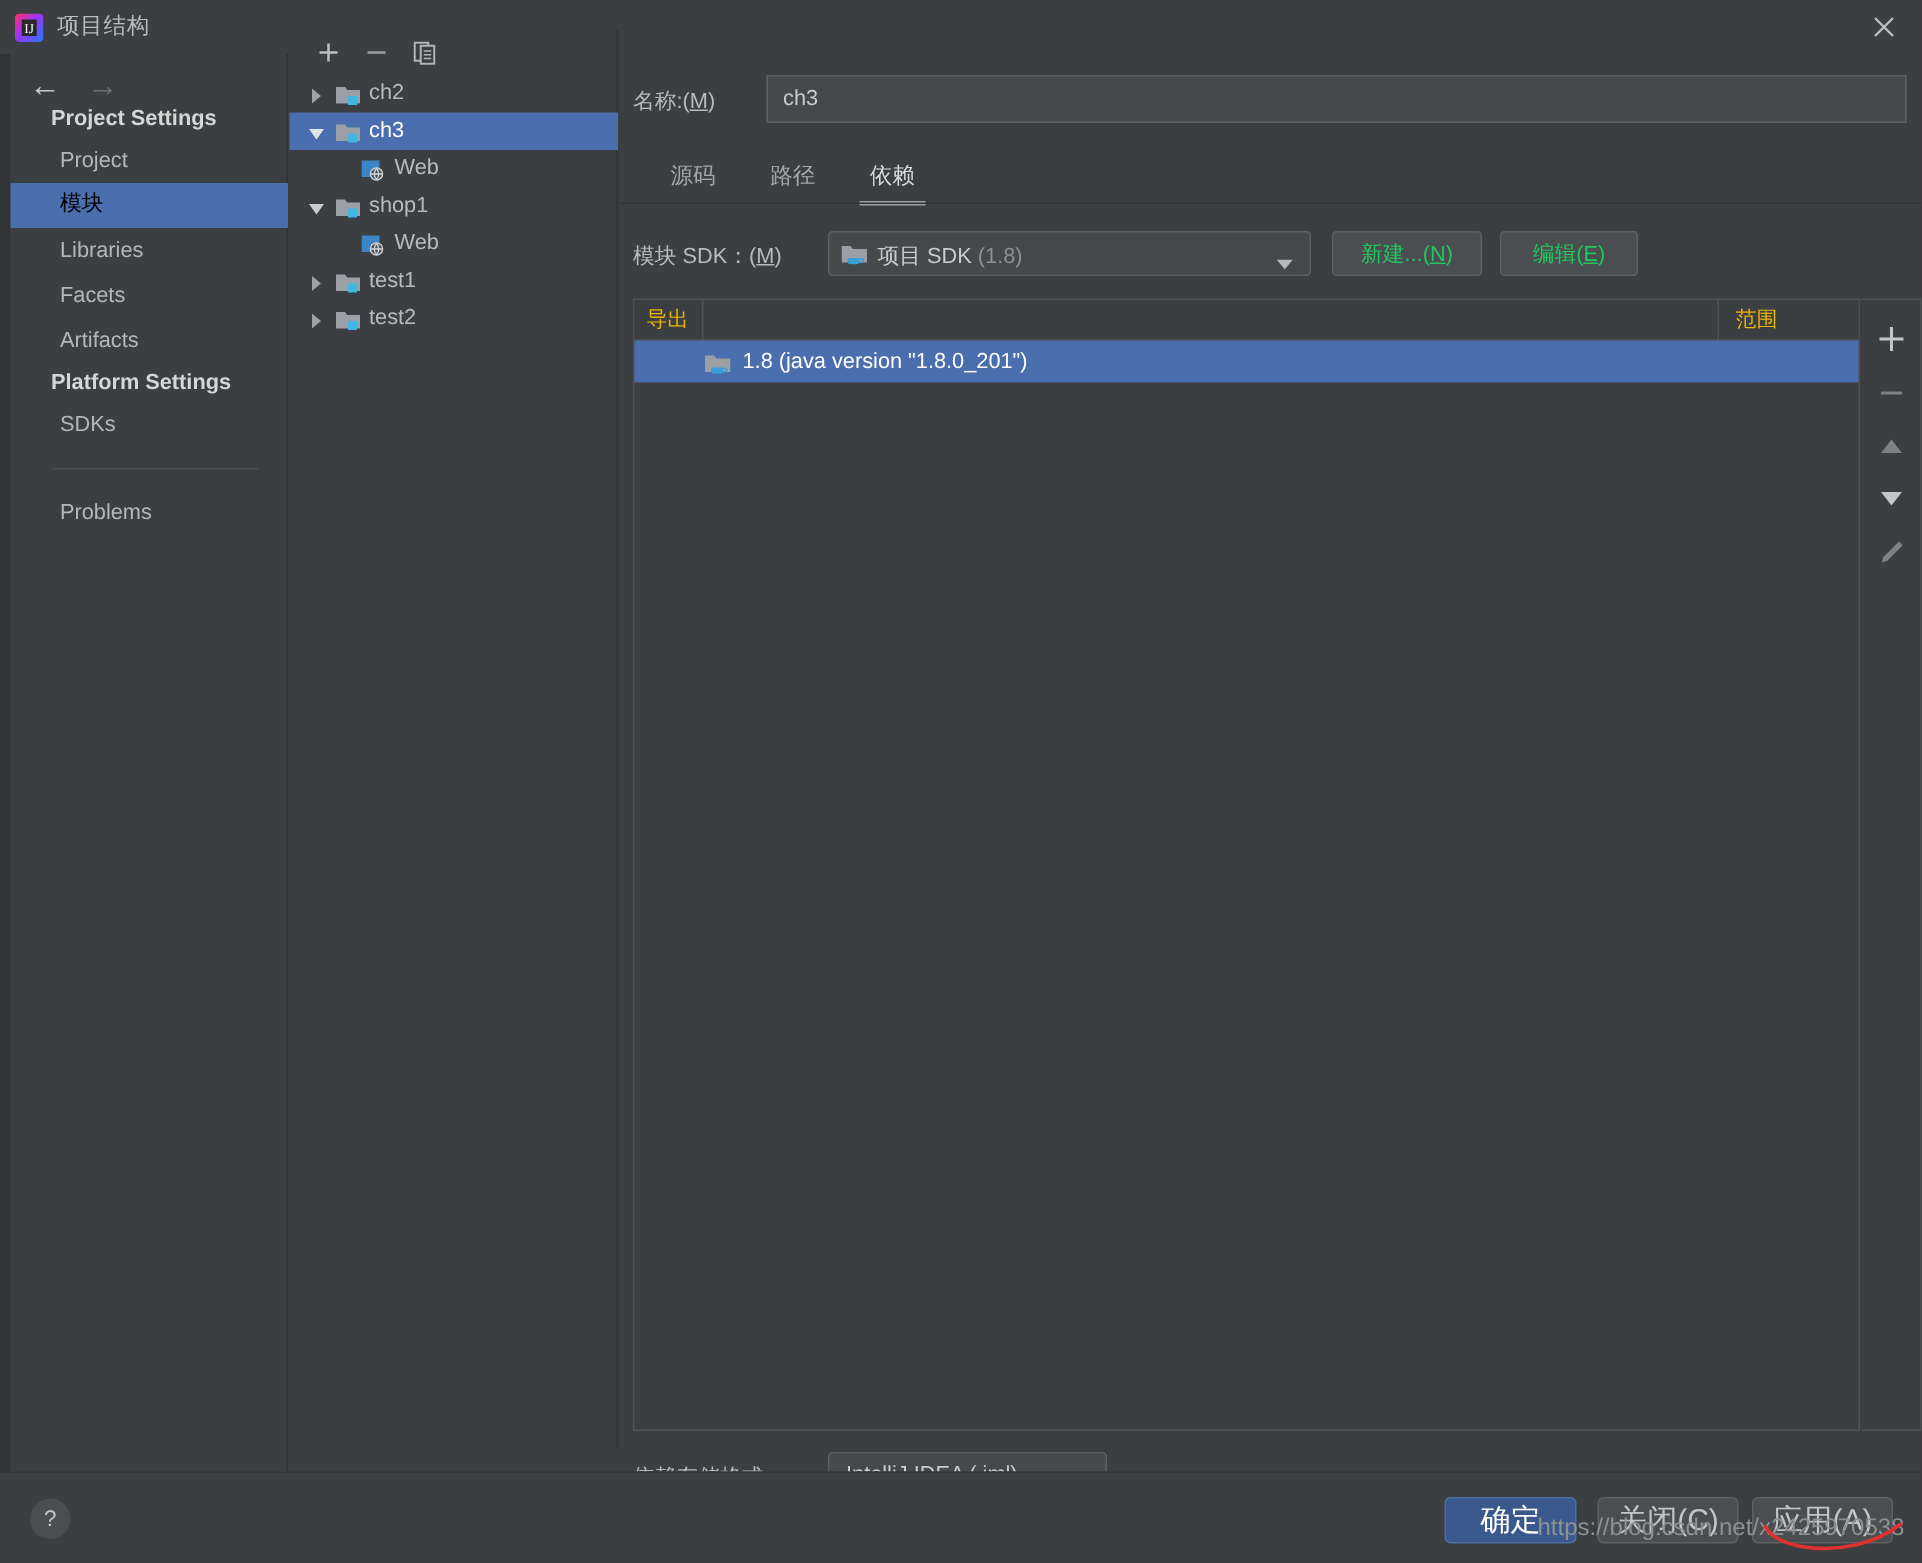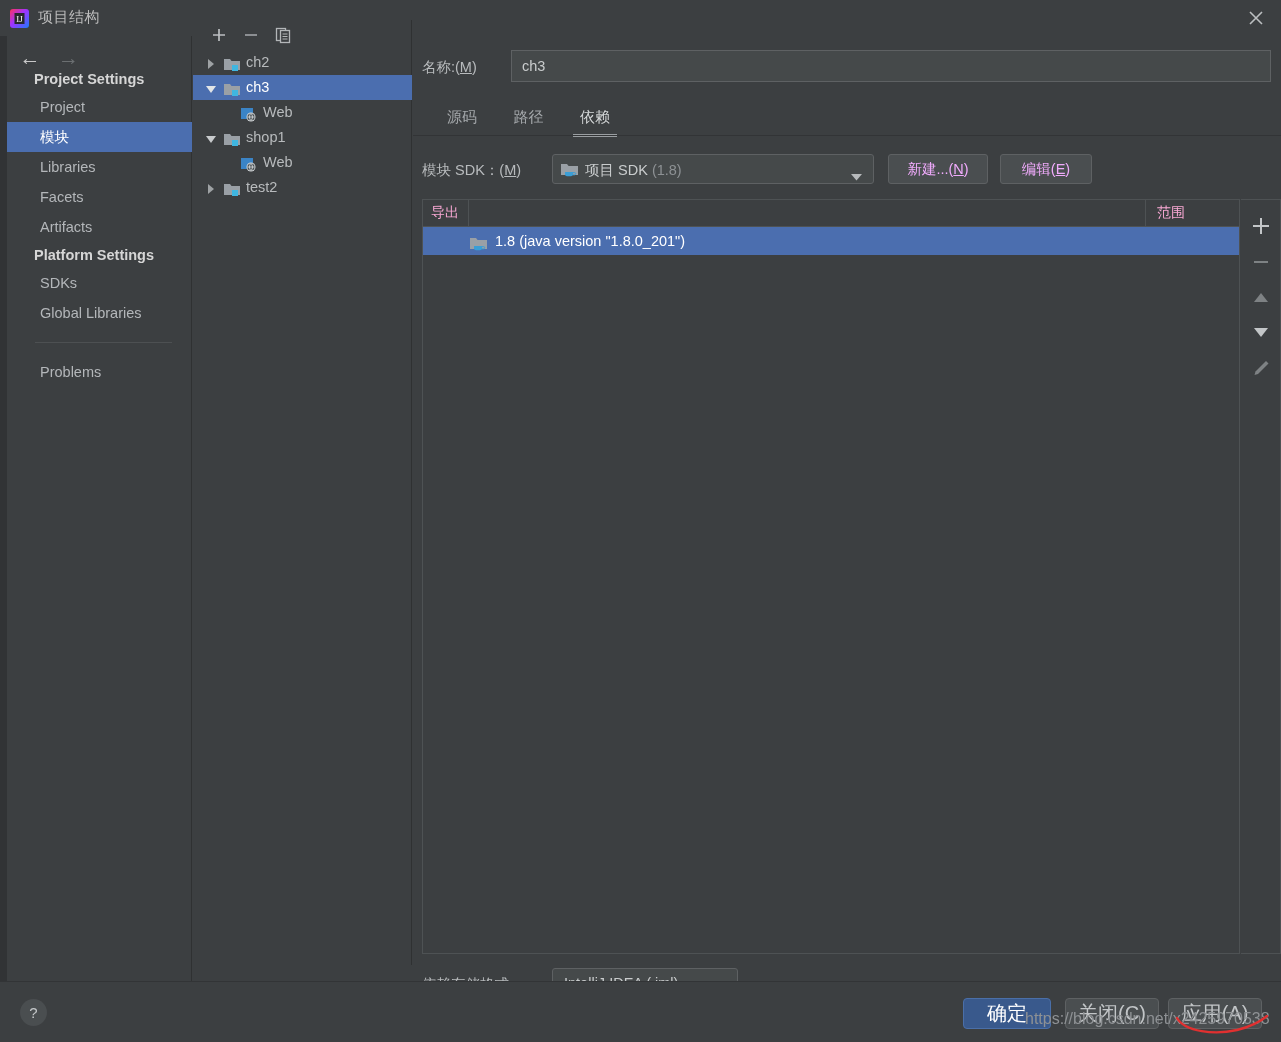--- a/index.html
+++ b/index.html
@@ -22,21 +22,21 @@
   .close-btn svg { display:block; }
 
   
   .sidebar { position:absolute; left:7px; top:36px; width:185px; height:945px; background:#3c3f41; border-right:1px solid #2f3132;}
   .nav-arrows { position:absolute; left:6px; top:10px; height:28px; }
   .nav-arrow { display:inline-block; width:34px; text-align:center; font-size:21px; line-height:24px; }
   .nav-back { color:#c8c8c8; }
   .nav-fwd { color:#6b6f71; }
   .sb-group { font-size:14.5px; font-weight:bold; color:#d6d6d6; padding:5px 0 5px 27px; }
   .sb-item { font-size:14.5px; color:#b4b7ba; padding:5px 0 5px 33px; line-height:20px; }
-  .sb-item.selected { background:#4b6eaf; color:#ffffff; }
+  .sb-item.selected { background:#4b6eaf; color:#000000;font-family:Liberation Mono, monospace; }
   .sb-sep { height:1px; background:#4d5052; margin:14px 20px 14px 28px; }
   .sidebar-list { position:absolute; left:0; top:30px; width:185px; }
 
   
   .treepanel { position:absolute; left:193px; top:20px; width:219px; height:945px; background:#3c3f41; border-right:1px solid #2f3132; }
   .tree-toolbar { position:absolute; left:0; top:0; width:219px; height:30px; }
   .tb-icon { position:absolute; top:4px; width:24px; height:22px; }
   .tree-rows { position:absolute; left:0; top:30px; width:219px; }
   .tree-row { position:relative; height:25px; line-height:25px; font-size:14.5px; color:#b8bbbd; white-space:nowrap; }
   .tree-row.sel { background:#4b6eaf; color:#ffffff; }
@@ -59,27 +59,27 @@
   .tab.active::after { content:""; position:absolute; left:5px; right:5px; bottom:0; height:3px; background:#9a9ea1; }
   .tabline { position:absolute; left:0; top:99px; width:868px; height:1px; background:#323436; }
 
   .row-sdk { position:absolute; left:9px; top:118px; width:850px; height:32px; }
   .lbl-sdk { position:absolute; left:0; top:7px; font-size:14.5px; color:#b8bbbd; }
   .sdk-combo { position:absolute; left:130px; top:0; width:322px; height:30px; background:#45494a; border:1px solid #5e6163; border-radius:3px; }
   .sdk-ic { position:absolute; left:8px; top:7px; width:17px; height:16px; }
   .sdk-txt { position:absolute; left:32px; top:6px; font-size:14.5px; color:#c9cccd; }
   .sdk-txt small { color:#8d9194; font-size:14.5px; }
   .sdk-arrow { position:absolute; right:11px; top:12px; }
-  .btn-gray { position:absolute; top:0; height:30px; background:#4a4e50; border:1px solid #5e6163; border-radius:3px; color:#f0abfc; font-size:14.5px; font-family:inherit; cursor:default; }
+  .btn-gray { position:absolute; top:0; height:30px; background:#4a4e50; border:1px solid #5e6163; border-radius:3px; color:#22c55e; font-size:14.5px; font-family:inherit; cursor:default; }
   .btn-gray u { text-decoration:underline; }
 
   
   .tablebox { position:absolute; left:9px; top:163px; width:818px; height:755px; background:#3c3f41; border:1px solid #4e5254; }
   .thead { position:relative; height:27px; background:#3c3f41; border-bottom:1px solid #4e5254; }
-  .th { position:absolute; top:4px; font-size:14px; color:#f9a8d4;font-family:Liberation Mono, monospace; }
+  .th { position:absolute; top:4px; font-size:14px; color:#eab308;font-family:Liberation Mono, monospace; }
   .th-sep { position:absolute; top:0; width:1px; height:27px; background:#4e5254; }
   .trow { position:relative; height:28px; line-height:28px; font-size:14.5px; }
   .trow.sel { background:#4b6eaf; }
   .trow .ic { position:absolute; left:47px; top:6px; width:17px; height:16px; }
   .trow .tx { position:absolute; left:72px; color:#c5c8ca; }
   .trow.sel .tx { color:#ffffff; }
   .trow .tx.link { color:#56a8f5; }
 
   .sidetools { position:absolute; left:828px; top:163px; width:40px; height:755px; background:#3c3f41; border:1px solid #4e5254; border-left:none; }
   .st { position:absolute; left:6px; width:28px; height:28px; }
@@ -134,21 +134,20 @@
     </div>
     <div class="sidebar-list">
       <div class="sb-group">Project Settings</div>
       <div class="sb-item">Project</div>
       <div class="sb-item selected">模块</div>
       <div class="sb-item">Libraries</div>
       <div class="sb-item">Facets</div>
       <div class="sb-item">Artifacts</div>
       <div class="sb-group">Platform Settings</div>
       <div class="sb-item">SDKs</div>
-      <div class="sb-item">Global Libraries</div>
       <div class="sb-sep"></div>
       <div class="sb-item">Problems</div>
     </div>
   </div>
 
   <div class="treepanel">
     <div class="tree-toolbar">
       <div class="tb-icon" style="left:14px">
         <svg width="24" height="22" viewBox="0 0 24 22">
             <path d="M12 5 V17 M6 11 H18" stroke="#bcbfc1" stroke-width="1.7" fill="none"></path>
@@ -231,20 +230,34 @@
           <svg width="16" height="15" viewBox="0 0 16 15">
             <rect x="0" y="1" width="12" height="11" fill="#3b84c6"></rect>
             <circle cx="10" cy="10" r="4.5" fill="#d3d6d8"></circle>
             <circle cx="10" cy="10" r="3.6" fill="#4a5154"></circle>
             <path d="M6.4 10 H13.6 M10 6.4 C12 8 12 12 10 13.6 C8 12 8 8 10 6.4" stroke="#d3d6d8" stroke-width=".9" fill="none"></path>
           </svg>
         </span>
         <span class="tlabel" style="left:70px">Web</span>
       </div>
 
+      <div class="tree-row">
+        <span class="tw" style="left:12px">
+          <svg width="10" height="10" viewBox="0 0 10 10">
+              <path d="M2 0 L8 5 L2 10 Z" fill="#9ea2a4"></path>
+            </svg>
+        </span>
+        <span class="ticon" style="left:31px">
+          <svg width="16" height="15" viewBox="0 0 16 15">
+              <path d="M0 2 h6 l1.5 2 H16 v9 H0 Z" fill="#9aa0a6"></path>
+              <rect x="8" y="8" width="6" height="6" fill="#40b6e0"></rect>
+            </svg>
+        </span>
+        <span class="tlabel" style="left:53px">test1</span>
+      </div>
 
       <div class="tree-row">
         <span class="tw" style="left:12px">
           <svg width="10" height="10" viewBox="0 0 10 10">
               <path d="M2 0 L8 5 L2 10 Z" fill="#9ea2a4"></path>
             </svg>
         </span>
         <span class="ticon" style="left:31px">
           <svg width="16" height="15" viewBox="0 0 16 15">
               <path d="M0 2 h6 l1.5 2 H16 v9 H0 Z" fill="#9aa0a6"></path>

